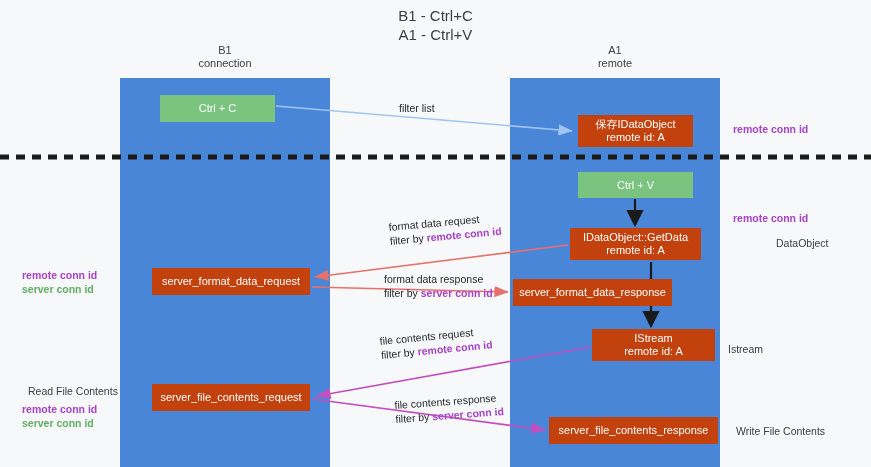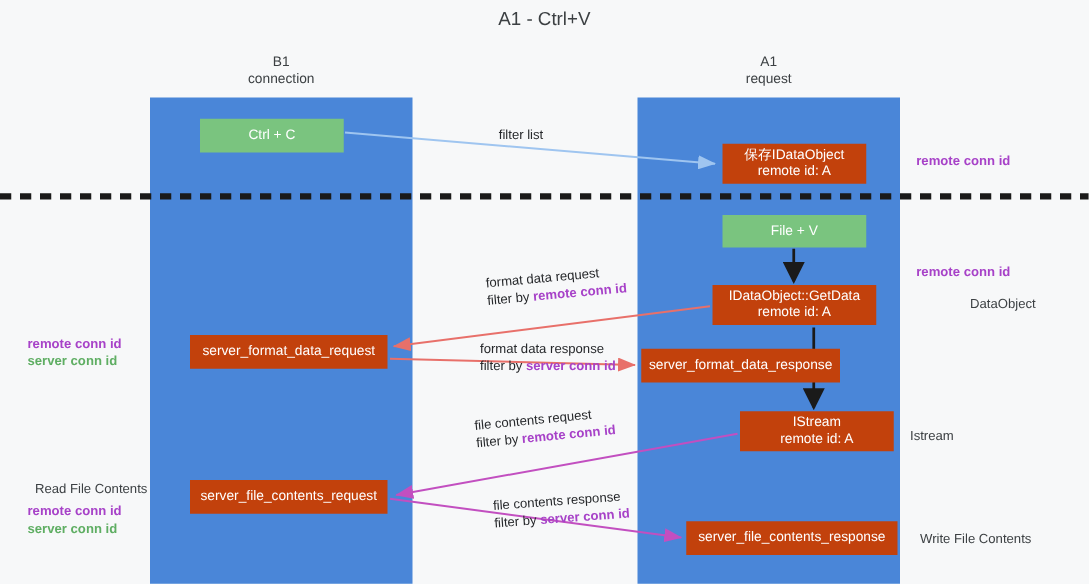--- a/index.html
+++ b/index.html
@@ -72,30 +72,31 @@
   .edgelabel .row{display:block;}
 
   svg.overlay{position:absolute;left:0;top:0;width:871px;height:467px;pointer-events:none;}
 </style>
 </head>
 <body>
 
 <div id="stage">
 
   <div id="title">
+    <span>B1 - Ctrl+C</span>
     <span>A1 - Ctrl+V</span>
   </div>
 
   <div id="hdr-b1" class="lane-header">
     <span class="l1">B1</span>
     <span class="l2">connection</span>
   </div>
   <div id="hdr-a1" class="lane-header">
     <span class="l1">A1</span>
-    <span class="l2">request</span>
+    <span class="l2">remote</span>
   </div>
 
   <div id="lane-b1" class="lane"></div>
   <div id="lane-a1" class="lane"></div>
 
   <svg class="overlay" viewBox="0 0 871 467">
     <defs>
       <marker id="ah-blue" markerWidth="9" markerHeight="7" refX="8.5" refY="3.5" orient="auto">
         <polygon points="0 0, 9 3.5, 0 7" fill="#9fc5f0"></polygon>
       </marker>
@@ -130,21 +131,21 @@
   <div id="box-ctrlc" class="box green">
     <span class="ln">Ctrl + C</span>
   </div>
 
   <div id="box-idataobject" class="box orange">
     <span class="ln">保存IDataObject</span>
     <span class="ln">remote id: A</span>
   </div>
 
   <div id="box-ctrlv" class="box green">
-    <span class="ln">File + V</span>
+    <span class="ln">Ctrl + V</span>
   </div>
 
   <div id="box-getdata" class="box orange">
     <span class="ln">IDataObject::GetData</span>
     <span class="ln">remote id: A</span>
   </div>
 
   <div id="box-sfdresp" class="box orange">
     <span class="ln">server_format_data_response</span>
   </div>

